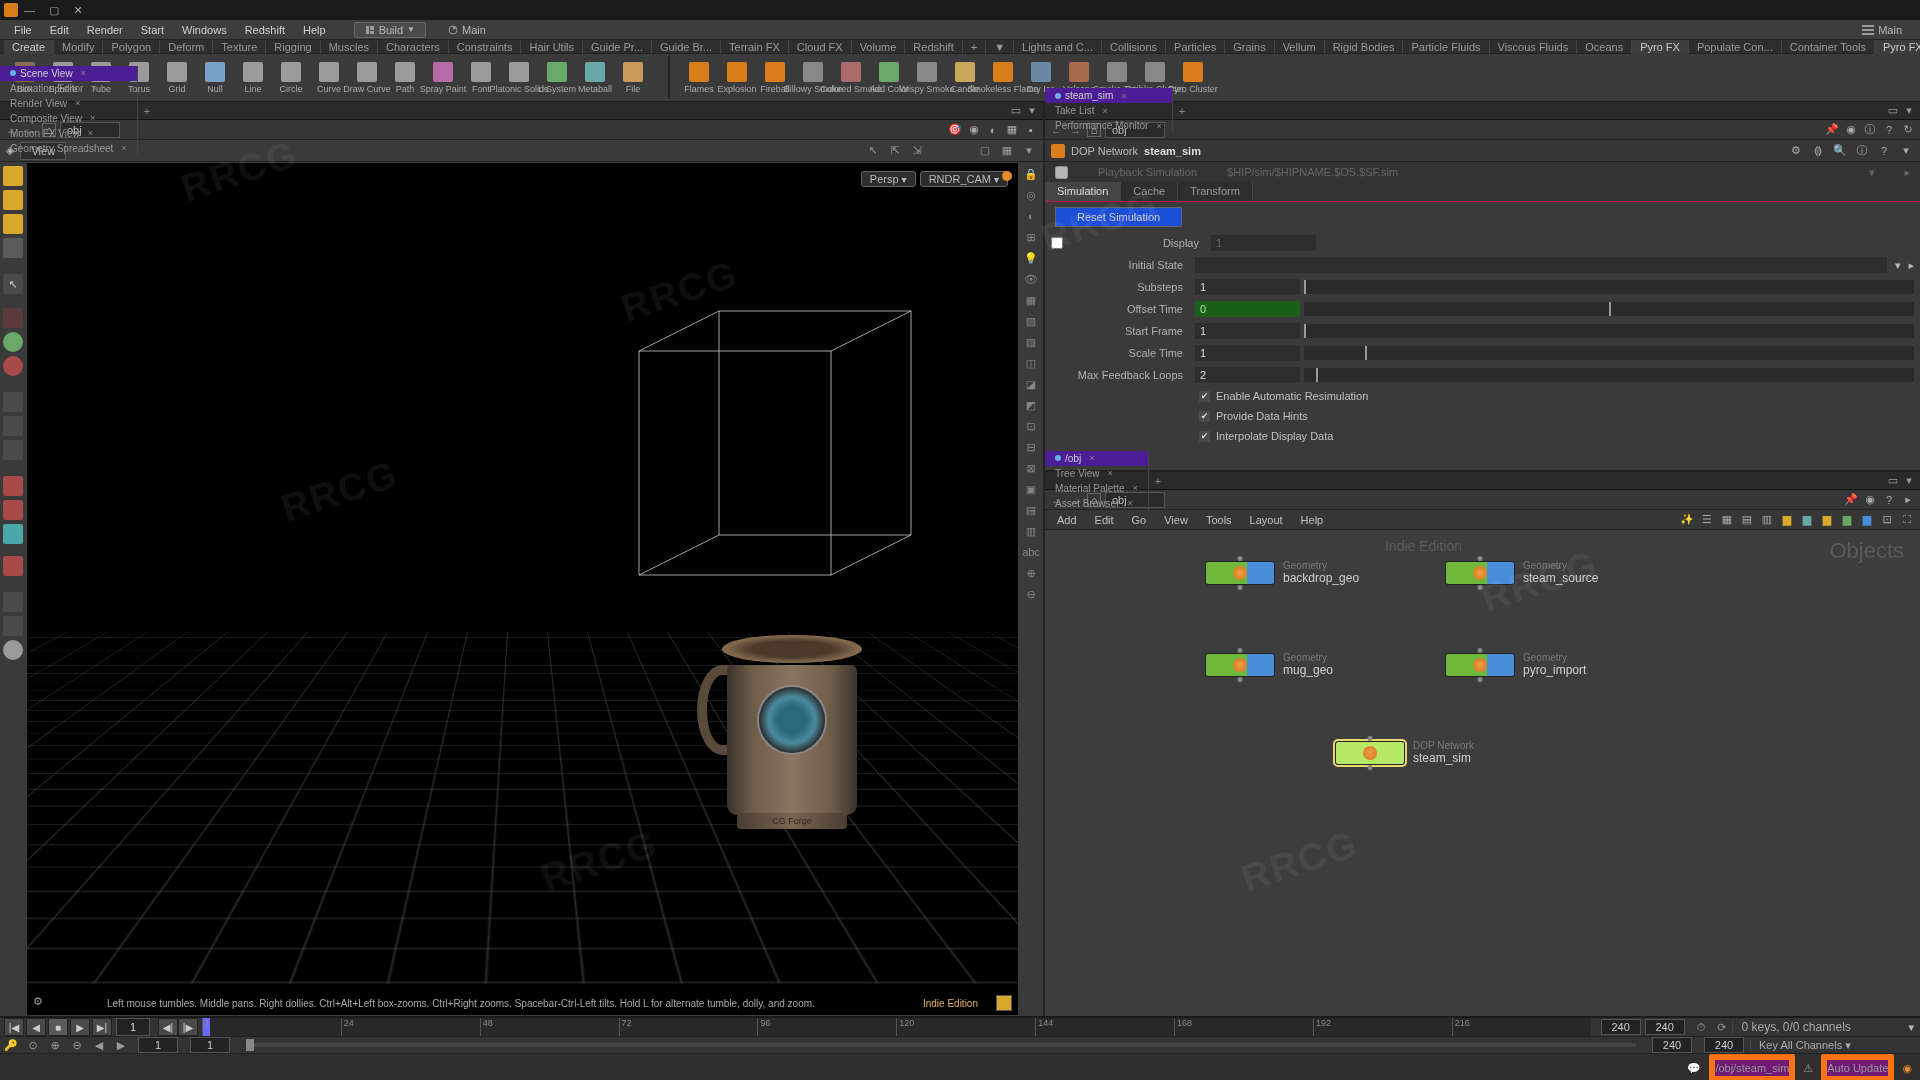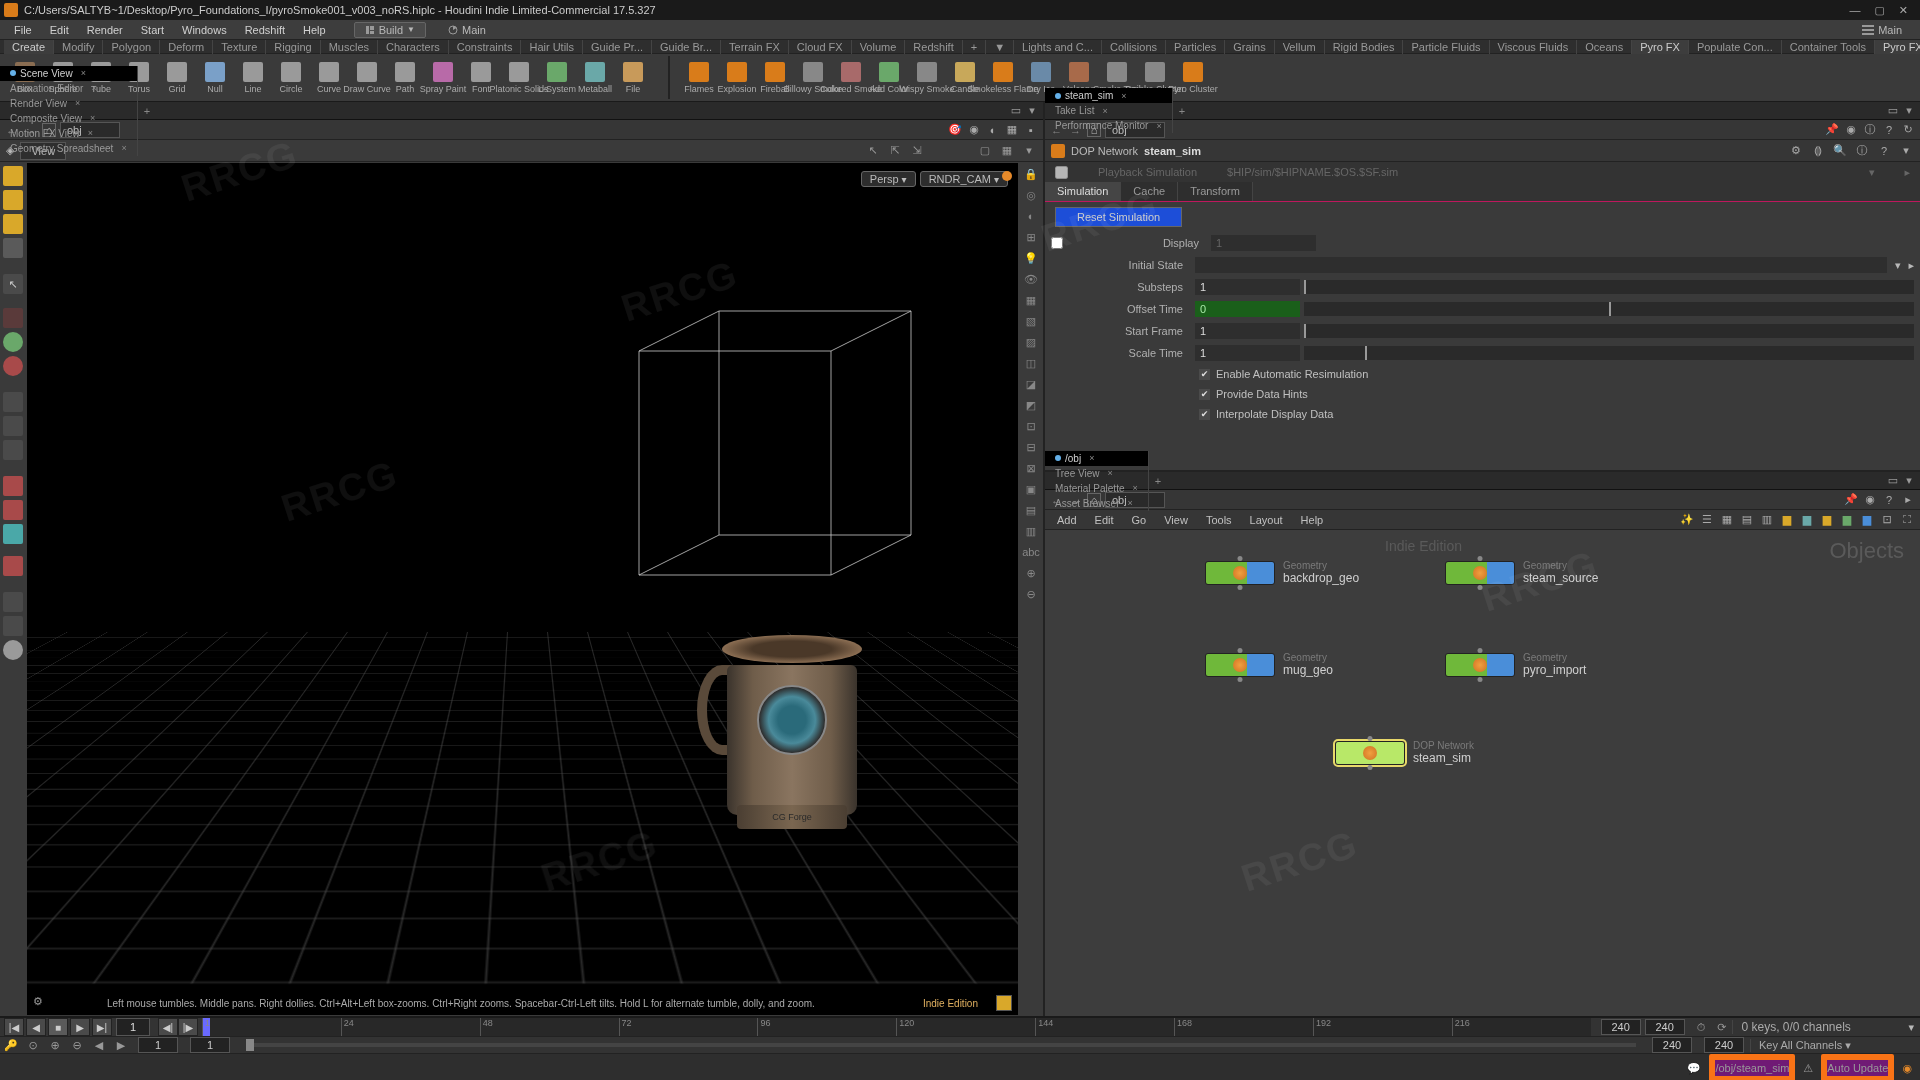--- a/index.html
+++ b/index.html
@@ -21,21 +21,21 @@
 .shelftabs .tab { padding:1px 8px; color:#999; border-right:1px solid #444; cursor:pointer; white-space:nowrap; }
 .shelftabs .tab.active { background:#3d3d3d; color:#ccc; }
 .shelftabs .spacer { flex:1; }
 .shelf { height:48px; background:#3a3a3a; display:flex; align-items:center; padding:2px 6px; border-bottom:1px solid #1a1a1a; }
 .tool { display:flex; flex-direction:column; align-items:center; width:34px; margin:0 2px; cursor:pointer; }
 .tool .ticon { width:20px; height:20px; border-radius:2px; }
 .tool .tlabel { font-size:9px; color:#aaa; margin-top:2px; white-space:nowrap; }
 .shelfgap { width:16px; }
 .panetabs { height:18px; background:#2a2a2a; display:flex; align-items:center; border-bottom:1px solid #111; }
 .panetabs .ptab { padding:2px 10px; color:#999; border-right:1px solid #444; font-size:10px; cursor:pointer; position:relative; display:flex; align-items:center; gap:4px; }
-.panetabs .ptab.active { background:#000000; color:#d0d0d0; }
+.panetabs .ptab.active { background:#4c1d95; color:#d0d0d0; }
 .panetabs .pin { width:6px; height:6px; background:#64b0e8; border-radius:50%; }
 .panetabs .x { color:#888; margin-left:4px; font-size:9px; }
 .panetabs .plus { padding:2px 6px; color:#888; cursor:pointer; }
 .panetabs .spacer { flex:1; }
 .panetabs .ctrls { display:flex; gap:2px; padding-right:4px; }
 .panetabs .ctrls span { width:14px; height:14px; display:flex; align-items:center; justify-content:center; color:#999; cursor:pointer; }
 .pathbar { height:20px; background:#363636; display:flex; align-items:center; padding:0 4px; gap:4px; border-bottom:1px solid #222; }
 .pathbar .arrow { color:#888; cursor:pointer; padding:0 2px; }
 .pathbar .home { width:14px; height:14px; border:1px solid #666; display:flex; align-items:center; justify-content:center; cursor:pointer; }
 .pathbar .path { background:#2a2a2a; border:1px solid #555; padding:1px 6px; min-width:60px; color:#bbb; }
@@ -71,21 +71,21 @@
 .mugbody { width:130px; height:150px; position:absolute; bottom:0; left:20px;
   background:linear-gradient(90deg,#3a332c,#6f5d4a 20%,#8a7560 50%,#6f5d4a 80%,#3a332c);
   border-radius:6px 6px 10px 10px; }
 .mugtop { width:140px; height:28px; position:absolute; top:0; left:15px;
   background:radial-gradient(ellipse at center,#4a3828 40%, #8a6d52 70%);
   border-radius:50%; }
 .mughandle { width:50px; height:90px; position:absolute; left:-10px; top:30px;
   border:10px solid #5a4a3a; border-right:none; border-radius:50% 0 0 50%; }
 .mugemblem { position:absolute; top:50px; left:50px; width:70px; height:70px; border-radius:50%;
   background:radial-gradient(circle,#2a6a7a 30%,#4a8a9a 50%,#2e2e2e 70%); border:2px solid #888; }
-.mugbase { position:absolute; bottom:-14px; left:30px; width:110px; height:24px;
+.mugbase { position:absolute; bottom:-14px; left:30px; width:110px; height:16px;
   background:linear-gradient(90deg,#4a3e32,#7a6650,#4a3e32); border-radius:4px;
   display:flex; align-items:center; justify-content:center; font-size:9px; color:#2a2a2a; }
 .campills { position:absolute; top:8px; right:10px; display:flex; gap:4px; }
 .pill { background:rgba(50,50,50,.9); border:1px solid #666; padding:1px 8px; border-radius:3px; font-size:10px; color:#bbb; display:flex; align-items:center; gap:3px; }
 .statusline { position:absolute; bottom:6px; left:80px; right:10px; font-size:10px; color:#aaa; }
 .indie { position:absolute; bottom:6px; right:40px; color:#e0b060; font-size:10px; }
 .bltool { position:absolute; bottom:4px; left:6px; width:16px; height:16px; }
 .brtool { position:absolute; bottom:4px; right:6px; width:16px; height:16px; background:#d9a82a; border:1px solid #555; }
 .dotorange { position:absolute; top:8px; right:6px; width:10px; height:10px; background:#e68a2a; border-radius:50%; }
 
@@ -153,21 +153,20 @@
 .statusrow .spacer { flex:1; }
 .statusrow .sbtn { padding:2px 0; background:#701a75; border:6px solid #f97316; border-radius:2px; cursor:pointer; }
 
 .wm { position:absolute; color:rgba(255,255,255,.06); font-size:38px; font-weight:bold; transform:rotate(-18deg); pointer-events:none; letter-spacing:2px; }
 </style>
 </head>
 <body>
 
 <div class="titlebar">
   <div class="icon"></div>
-  <div class="title">C:/Users/SALTYB~1/Desktop/Pyro_Foundations_I/pyroSmoke001_v003_noRS.hiplc - Houdini Indie Limited-Commercial 17.5.327</div>
   <div class="winbtns">
     <span>—</span>
     <span>▢</span>
     <span>✕</span>
   </div>
 </div>
 
 <div class="menubar">
   <span class="mi">File</span>
   <span class="mi">Edit</span>
@@ -566,20 +565,27 @@
               <div class="thumb" style="left:0%"></div>
             </div>
           </div>
         <div class="prow">
             <span class="plabel">Scale Time</span>
             <span class="pval norm">1</span>
             <div class="slider">
               <div class="thumb" style="left:10%"></div>
             </div>
           </div>
+        <div class="prow">
+            <span class="plabel">Max Feedback Loops</span>
+            <span class="pval norm">2</span>
+            <div class="slider">
+              <div class="thumb" style="left:2%"></div>
+            </div>
+          </div>
         <div class="checkrow">
             <span class="ck">✔</span>
             <span>Enable Automatic Resimulation</span>
           </div>
         <div class="checkrow">
             <span class="ck">✔</span>
             <span>Provide Data Hints</span>
           </div>
         <div class="checkrow">
             <span class="ck">✔</span>

